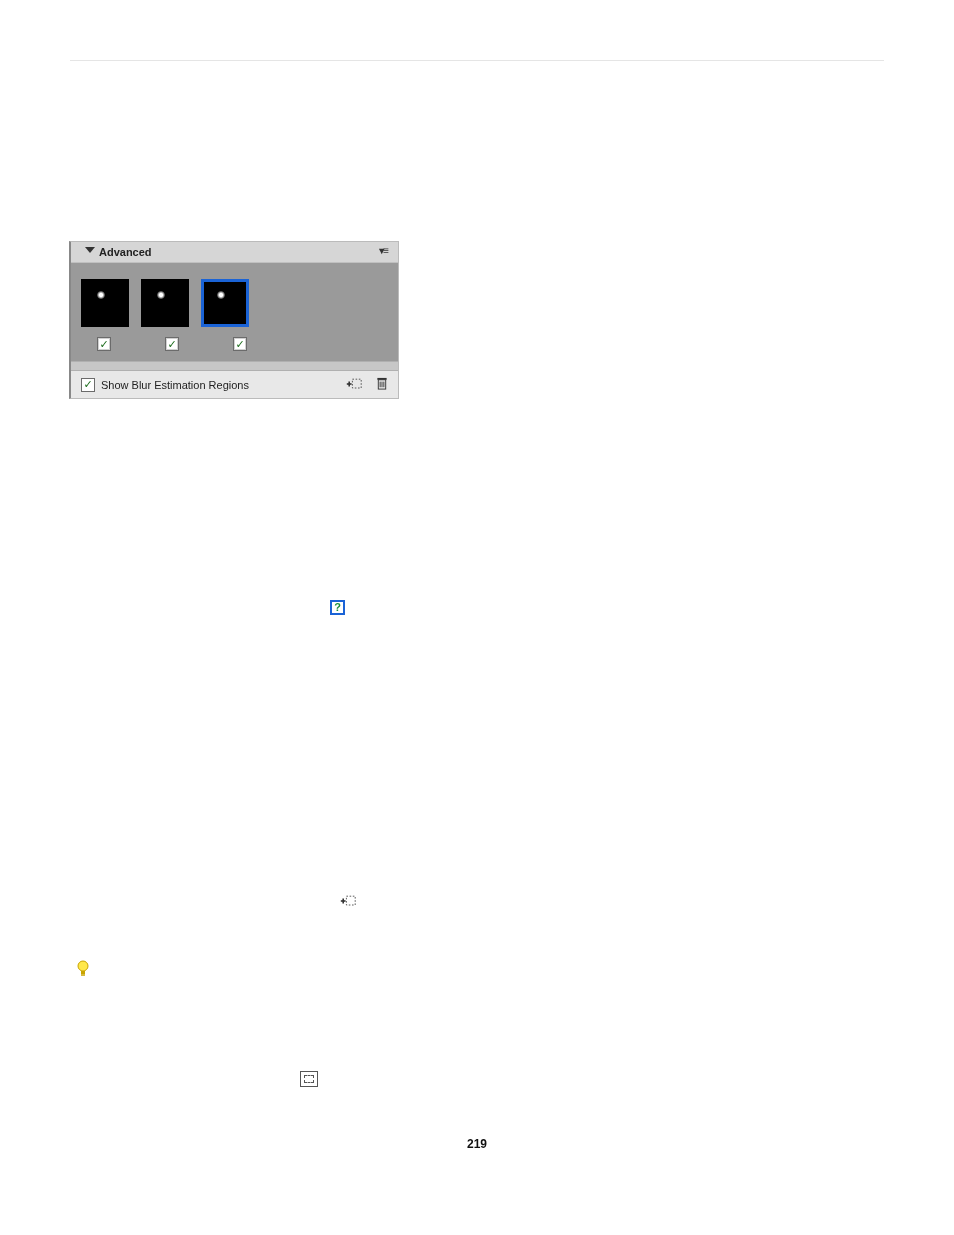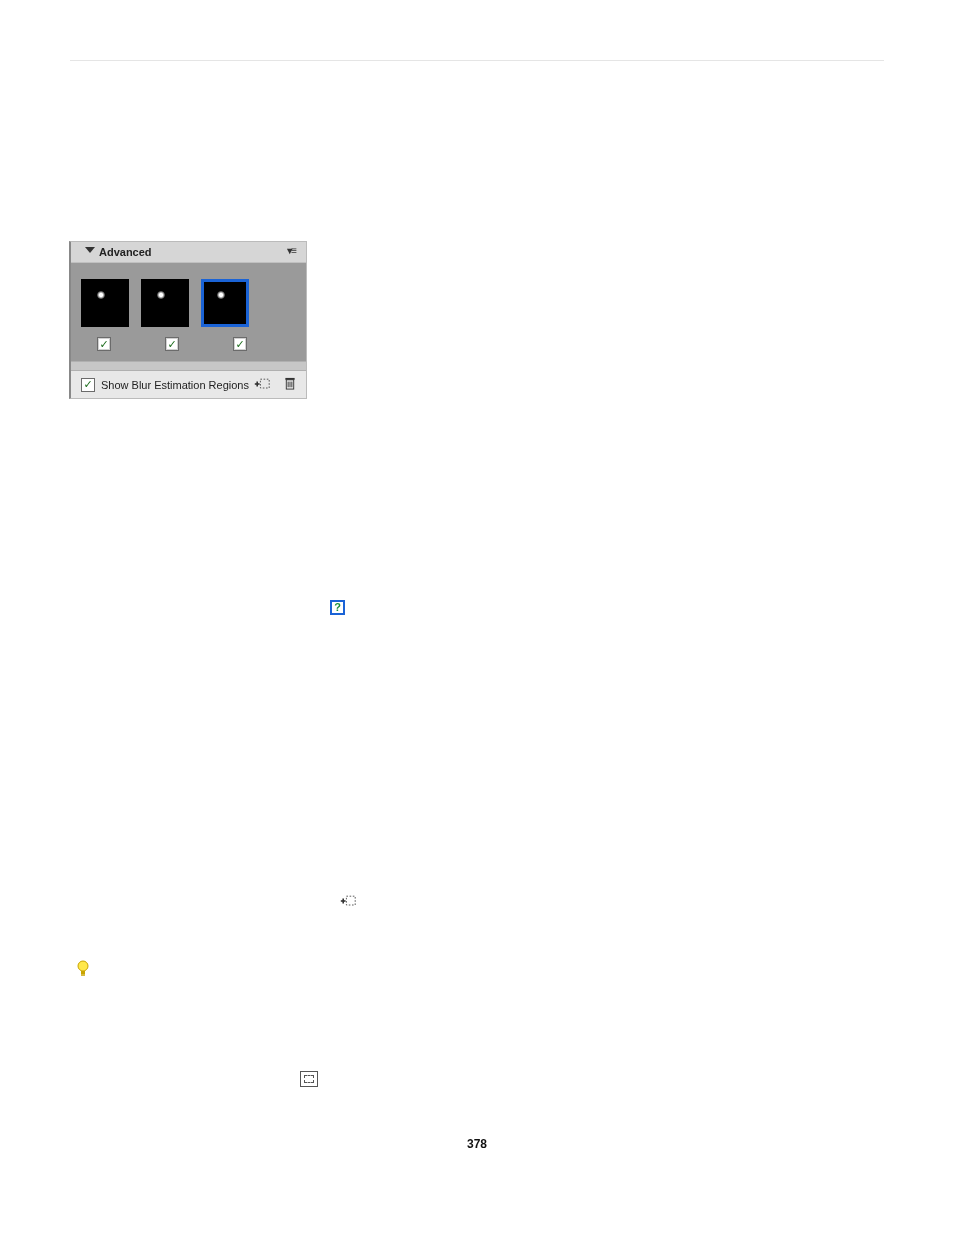--- a/index.html
+++ b/index.html
@@ -13,21 +13,21 @@
     position: relative;
   }
   .page {
     padding: 60px 70px 40px 70px;
   }
   .top-rule {
     border-top: 1px solid #e5e5e5;
     margin-bottom: 180px;
   }
   .panel {
-    width: 238px;
+    width: 330px;
     background: #d6d6d6;
     border: 1px solid #bbb;
     border-left: 2px solid #888;
     font-size: 11px;
     color: #222;
     margin-left: -1px;
     margin-bottom: 200px;
   }
   .panel-header {
     padding: 4px 8px 4px 28px;
@@ -297,14 +297,14 @@
       </svg>
     </span>
   </div>
 
   <div class="crop-inline">
     <span class="crop-box">
       <span class="crop-inner"></span>
     </span>
   </div>
 
-  <div class="page-number">378</div>
+  <div class="page-number">219</div>
 </div>
 
 </body></html>

